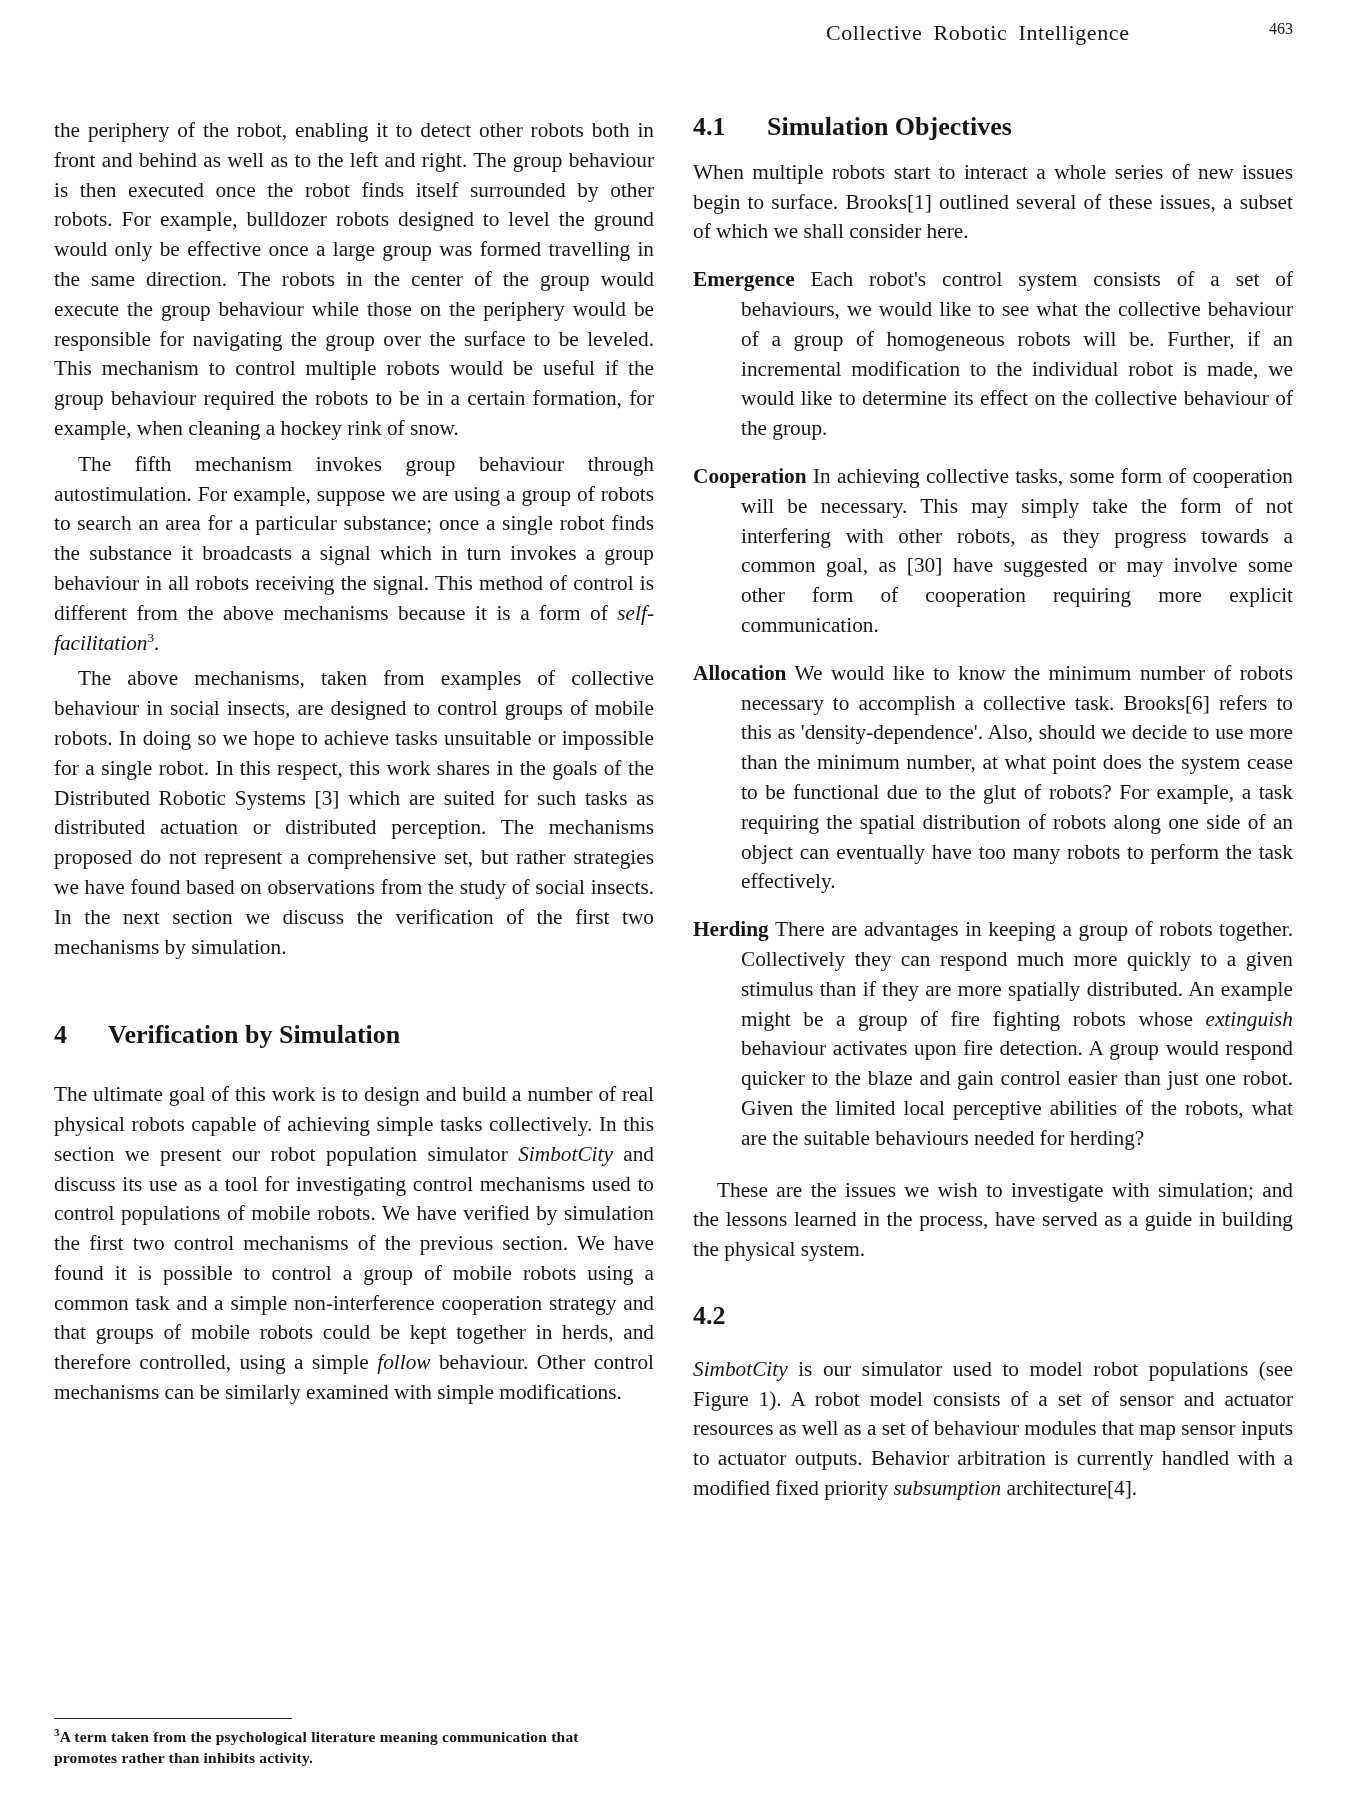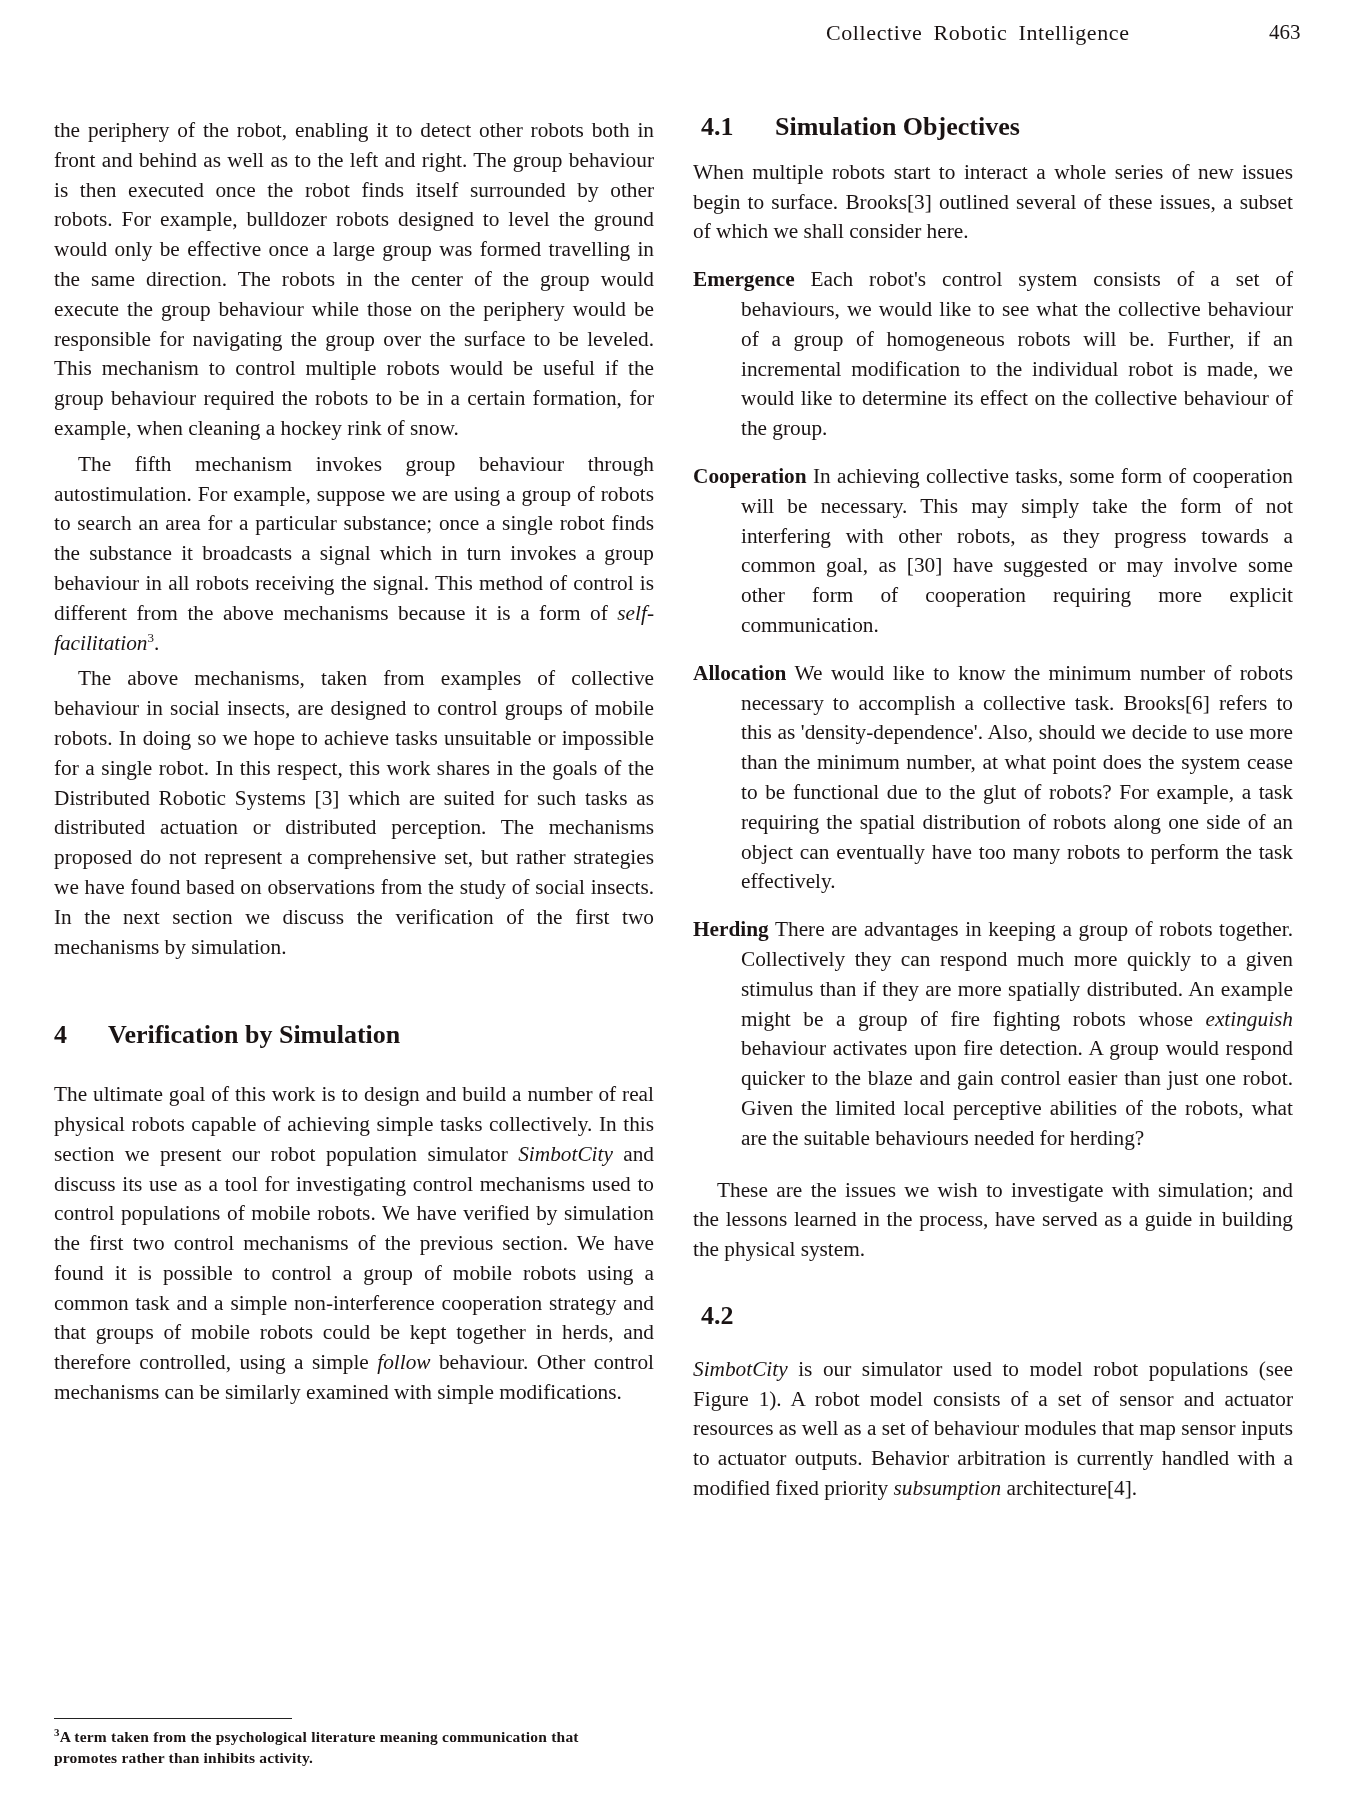--- a/index.html
+++ b/index.html
@@ -1,27 +1,27 @@
 <!DOCTYPE html>
 <html><head>
 <meta charset="utf-8">
 <style>
   html, body { margin: 0; padding: 0; background: #ffffff; }
   body { width: 1350px; height: 1800px; position: relative; overflow: hidden;
          font-family: "Liberation Serif", "DejaVu Serif", serif; color: #1a1414; }
   .header { position: absolute; top: 16px; left: 0; width: 1350px; height: 32px; }
   .running-title { position: absolute; left: 826px; top: 4px; font-size: 22px; letter-spacing: 0.6px; word-spacing: 5px; }
-  .page-number { position: absolute; left: 1269px; top: 4px; font-size: 21px; }
+  .page-number { position: absolute; left: 1269px; top: 4px; font-size: 16px; }
   .col { position: absolute; top: 116px; width: 600px; font-size: 21.3px; line-height: 29.8px; text-align: justify; }
   .col-left { left: 54px; }
   .col-right { left: 693px; }
   p { margin: 0; }
   .indent { text-indent: 24px; }
   .section-h { font-weight: bold; font-size: 26px; margin: 0; }
-  .subsection-h { font-weight: bold; font-size: 26px; margin: 8px; display: flex; }
+  .subsection-h { font-weight: bold; font-size: 26px; margin: 0; display: flex; }
   .subsection-h .num { width: 74px; flex: none; }
   .item { margin: 0; }
   .item .term { font-weight: bold; }
   .item-body { padding-left: 48px; text-indent: -48px; }
   em { font-style: italic; }
   sup { font-size: 13px; vertical-align: super; line-height: 0; }
   .footnote-rule { position: absolute; left: 54px; top: 1718px; width: 238px; border-top: 1.5px solid #222; }
   .footnote { position: absolute; left: 54px; top: 1726px; width: 580px; font-size: 15.5px; line-height: 21px; font-weight: bold; letter-spacing: 0.2px; }
   .footnote .mark { font-size: 11px; vertical-align: super; line-height: 0; }
 </style>
@@ -48,21 +48,21 @@
 <div class="footnote-rule"></div>
 <div class="footnote">
   <span class="mark">3</span><span>A term taken from the psychological literature meaning communication that promotes rather than inhibits activity.</span>
 </div>
 
 <div class="col col-right">
   <h3 class="subsection-h" style="margin-top:-4px;">
     <span class="num">4.1</span>
       <span>Simulation Objectives</span>
   </h3>
-  <p style="margin-top:16px;">When multiple robots start to interact a whole series of new issues begin to surface. Brooks[3] outlined several of these issues, a subset of which we shall consider here.</p>
+  <p style="margin-top:16px;">When multiple robots start to interact a whole series of new issues begin to surface. Brooks[1] outlined several of these issues, a subset of which we shall consider here.</p>
 
   <p class="item item-body" style="margin-top:18px;"><span class="term">Emergence</span><span> Each robot's control system consists of a set of behaviours, we would like to see what the collective behaviour of a group of homogeneous robots will be. Further, if an incremental modification to the individual robot is made, we would like to determine its effect on the collective behaviour of the group.</span></p>
 
   <p class="item item-body" style="margin-top:18px;"><span class="term">Cooperation</span><span> In achieving collective tasks, some form of cooperation will be necessary. This may simply take the form of not interfering with other robots, as they progress towards a common goal, as [30] have suggested or may involve some other form of cooperation requiring more explicit communication.</span></p>
 
   <p class="item item-body" style="margin-top:18px;"><span class="term">Allocation</span><span> We would like to know the minimum number of robots necessary to accomplish a collective task. Brooks[6] refers to this as 'density-dependence'. Also, should we decide to use more than the minimum number, at what point does the system cease to be functional due to the glut of robots? For example, a task requiring the spatial distribution of robots along one side of an object can eventually have too many robots to perform the task effectively.</span></p>
 
   <p class="item item-body" style="margin-top:18px;"><span class="term">Herding</span><span> There are advantages in keeping a group of robots together. Collectively they can respond much more quickly to a given stimulus than if they are more spatially distributed. An example might be a group of fire fighting robots whose </span><em>extinguish</em><span> behaviour activates upon fire detection. A group would respond quicker to the blaze and gain control easier than just one robot. Given the limited local perceptive abilities of the robots, what are the suitable behaviours needed for herding?</span></p>
 
   <p class="indent" style="margin-top:22px;">These are the issues we wish to investigate with simulation; and the lessons learned in the process, have served as a guide in building the physical system.</p>

